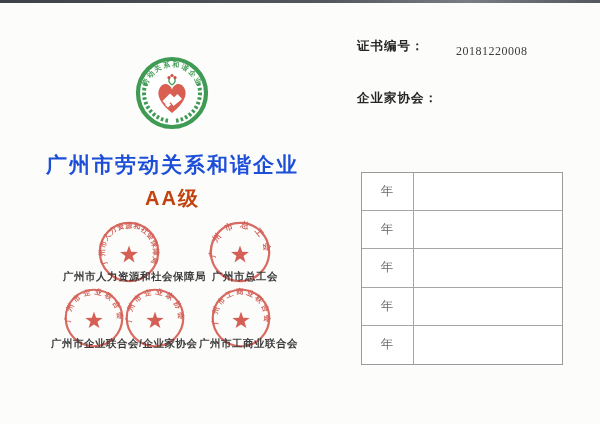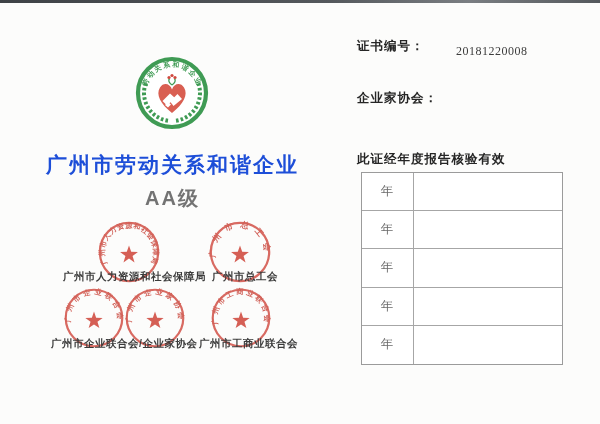--- a/index.html
+++ b/index.html
@@ -15,21 +15,21 @@
   }
   
   .left-page{position:absolute;left:0;top:0;width:345px;height:424px;}
   .logo{position:absolute;left:135px;top:56px;width:74px;height:74px;}
   .cert-title{
     position:absolute;left:0;top:151px;width:345px;text-align:center;
     font-size:21px;font-weight:700;letter-spacing:2px;color:#1d4ed8;
   }
   .cert-grade{
     position:absolute;left:0;top:185px;width:345px;text-align:center;
-    font-size:20px;font-weight:600;letter-spacing:2px;color:#737373;
+    font-size:20px;font-weight:600;letter-spacing:2px;color:#c2410c;
   }
   .seal{position:absolute;opacity:.88;}
   .seal-s1{left:97px;top:220px;width:64px;height:64px;}
   .seal-s2{left:208px;top:220px;width:64px;height:64px;}
   .seal-s3{left:63px;top:287px;width:62px;height:62px;}
   .seal-s4{left:124px;top:287px;width:62px;height:62px;}
   .seal-s5{left:210px;top:287px;width:62px;height:62px;}
   .seal circle{fill:none;stroke:#d4574d;stroke-width:2.4;}
   .seal polygon{fill:#d04a3f;}
   .seal text{fill:#cb4b41;font-weight:700;font-family:"Liberation Sans",sans-serif;}
@@ -166,21 +166,20 @@
     <div class="seal-label lbl-4">广州市工商业联合会</div>
 
   </div>
 
   <div class="right-page">
     <div class="field-label fl-certno">证书编号：</div>
     <div class="field-value fv-certno">20181220008</div>
 
     <div class="field-label fl-holder">企业家协会：</div>
 
-    <div class="field-label fl-tabletitle">此证经年度报告核验有效</div>
 
     <div class="year-table">
       <div class="yt-cell yt-year">年</div>
       <div class="yt-cell"></div>
       <div class="yt-cell yt-year">年</div>
       <div class="yt-cell"></div>
       <div class="yt-cell yt-year">年</div>
       <div class="yt-cell"></div>
       <div class="yt-cell yt-year">年</div>
       <div class="yt-cell"></div>

